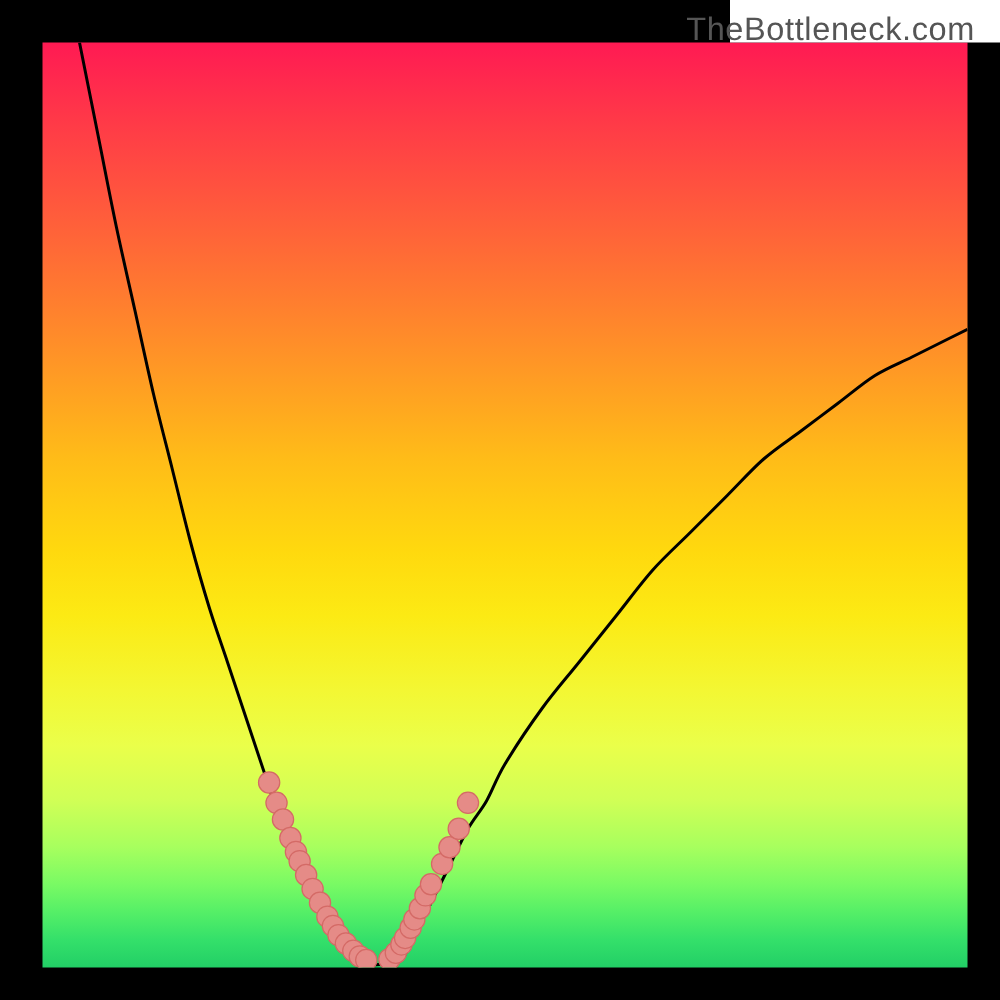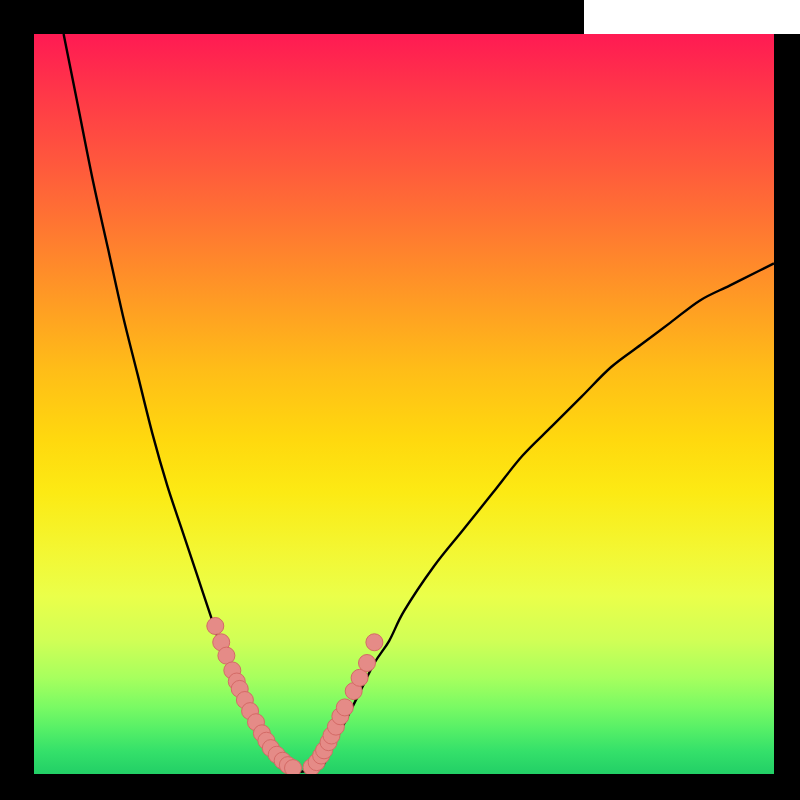--- a/index.html
+++ b/index.html
@@ -67,20 +67,21 @@
     height: 34px;
     background: #fff;
     z-index: 15;
   }
 </style>
 </head>
 <body>
 
 <div class="outer">
   <div class="corner-cover"></div>
+  <div class="watermark">TheBottleneck.com</div>
 
   <div class="plot-frame">
     <svg class="curves" viewBox="0 0 740 740" preserveAspectRatio="none">
       <path id="left-branch" fill="none" stroke="#000" stroke-width="2.4" d="M 29.6 0 C 32.06666666666667 12.333333333333334, 39.46666666666667 49.33333333333333, 44.4 74 C 49.33333333333333 98.66666666666667, 54.266666666666666 124.56666666666666, 59.2 148 C 64.13333333333334 171.43333333333334, 69.06666666666666 192.40000000000003, 74 214.60000000000002 C 78.93333333333334 236.8, 83.86666666666666 260.23333333333335, 88.8 281.2 C 93.73333333333333 302.16666666666663, 98.66666666666667 320.66666666666663, 103.60000000000001 340.4 C 108.53333333333335 360.1333333333333, 113.46666666666667 381.09999999999997, 118.4 399.59999999999997 C 123.33333333333334 418.09999999999997, 128.26666666666665 435.3666666666667, 133.2 451.4 C 138.13333333333333 467.4333333333333, 143.06666666666666 480.99999999999994, 148 495.79999999999995 C 152.93333333333334 510.59999999999997, 157.86666666666667 525.4000000000001, 162.8 540.2 C 167.73333333333335 555, 173.9 573.5, 177.6 584.6 C 181.29999999999998 595.7, 182.53333333333333 600.6333333333333, 185 606.8 C 187.46666666666667 612.9666666666666, 189.93333333333334 615.4333333333334, 192.4 621.6 C 194.86666666666667 627.7666666666667, 197.33333333333334 637.6333333333333, 199.8 643.8 C 202.26666666666668 649.9666666666666, 204.73333333333335 653.6666666666667, 207.20000000000002 658.6 C 209.66666666666669 663.5333333333333, 212.13333333333333 668.4666666666667, 214.6 673.4 C 217.06666666666666 678.3333333333333, 219.53333333333333 683.2666666666667, 222 688.2 C 224.46666666666667 693.1333333333334, 226.93333333333334 698.0666666666667, 229.4 703 C 231.86666666666667 707.9333333333333, 234.33333333333334 712.8666666666666, 236.8 717.8 C 239.26666666666668 722.7333333333333, 242.9666666666667 730.1333333333333, 244.20000000000002 732.6"></path>
       <path id="valley-floor" fill="none" stroke="#000" stroke-width="2.4" d="M 244.20000000000002 732.6 C 245.43333333333334 733.0933333333334, 249.13333333333335 734.8199999999999, 251.60000000000002 735.56 C 254.0666666666667 736.3, 256.53333333333336 736.67, 259 737.04 C 261.46666666666664 737.41, 263.9333333333333 737.78, 266.4 737.78 C 268.8666666666667 737.78, 271.33333333333337 737.41, 273.8 737.04 C 276.26666666666665 736.67, 278.73333333333335 736.3, 281.2 735.56 C 283.66666666666663 734.8199999999999, 287.3666666666667 733.0933333333334, 288.6 732.6"></path>
       <path id="right-branch" fill="none" stroke="#000" stroke-width="2.4" d="M 288.6 732.6 C 289.83333333333337 730.1333333333333, 292.3 725.1999999999999, 296 717.8 C 299.7 710.4, 305.8666666666667 698.0666666666667, 310.8 688.2 C 315.73333333333335 678.3333333333334, 320.6666666666667 668.4666666666667, 325.6 658.6 C 330.53333333333336 648.7333333333333, 335.4666666666667 637.6333333333333, 340.40000000000003 629 C 345.33333333333337 620.3666666666667, 350.26666666666665 615.4333333333333, 355.2 606.8 C 360.1333333333333 598.1666666666666, 362.6 589.5333333333334, 370 577.2 C 377.4 564.8666666666667, 389.73333333333335 546.3666666666667, 399.6 532.8 C 409.4666666666667 519.2333333333332, 419.3333333333333 508.13333333333327, 429.2 495.79999999999995 C 439.06666666666666 483.46666666666664, 448.93333333333334 471.1333333333333, 458.8 458.8 C 468.6666666666667 446.4666666666667, 478.53333333333336 432.9, 488.40000000000003 421.8 C 498.2666666666667 410.70000000000005, 508.1333333333333 402.0666666666667, 518 392.20000000000005 C 527.8666666666667 382.33333333333337, 537.7333333333333 372.46666666666664, 547.6 362.59999999999997 C 557.4666666666667 352.7333333333333, 567.3333333333334 341.63333333333327, 577.2 332.99999999999994 C 587.0666666666667 324.3666666666666, 596.9333333333333 318.2, 606.8 310.8 C 616.6666666666666 303.40000000000003, 626.5333333333333 296, 636.4 288.6 C 646.2666666666667 281.20000000000005, 656.1333333333333 272.56666666666666, 666 266.4 C 675.8666666666667 260.2333333333333, 685.7333333333332 256.5333333333333, 695.5999999999999 251.59999999999997 C 705.4666666666666 246.66666666666663, 717.8 240.49999999999994, 725.1999999999999 236.79999999999995 C 732.5999999999999 233.09999999999997, 737.5333333333333 230.63333333333335, 740 229.40000000000003"></path>
       <g id="dots-left">
           <circle cx="181.29999999999998" cy="592" r="8.5" fill="#e58b87" stroke="#d46a66" stroke-width="1"></circle>
           <circle cx="187.22" cy="608.28" r="8.5" fill="#e58b87" stroke="#d46a66" stroke-width="1"></circle>
           <circle cx="192.4" cy="621.6" r="8.5" fill="#e58b87" stroke="#d46a66" stroke-width="1"></circle>

